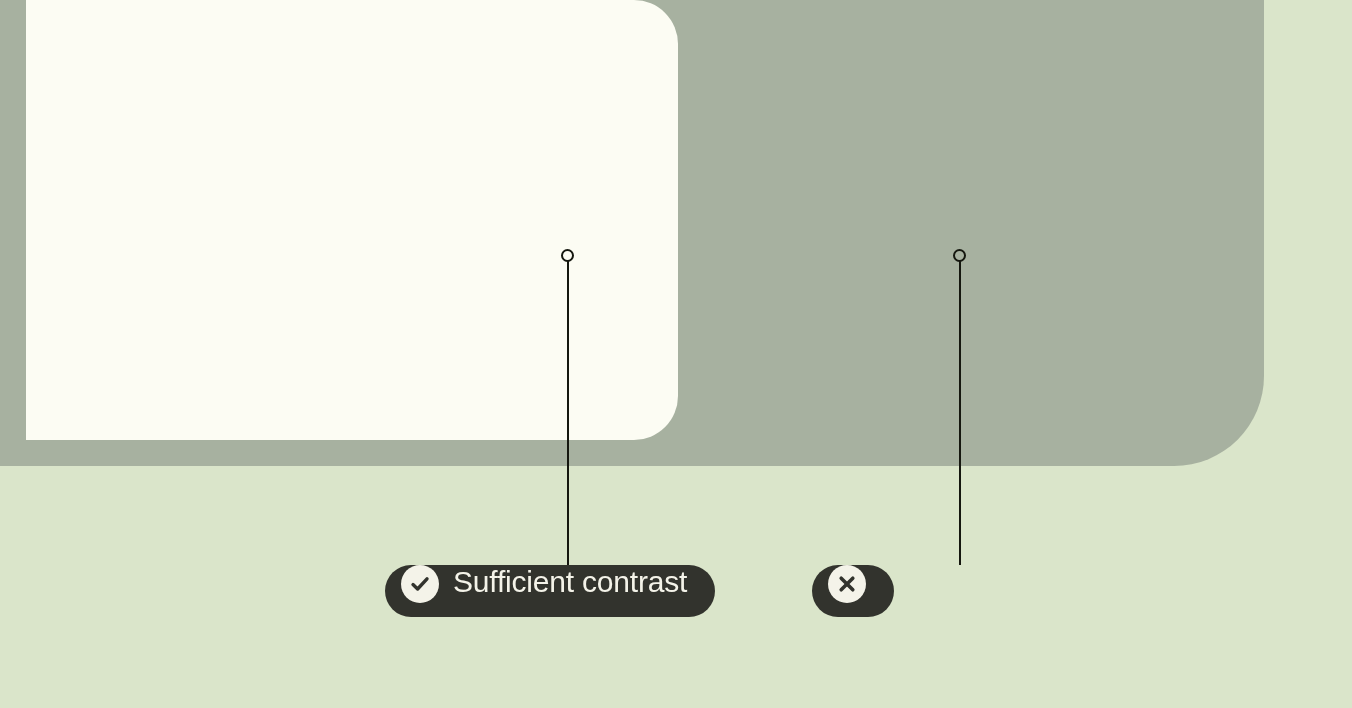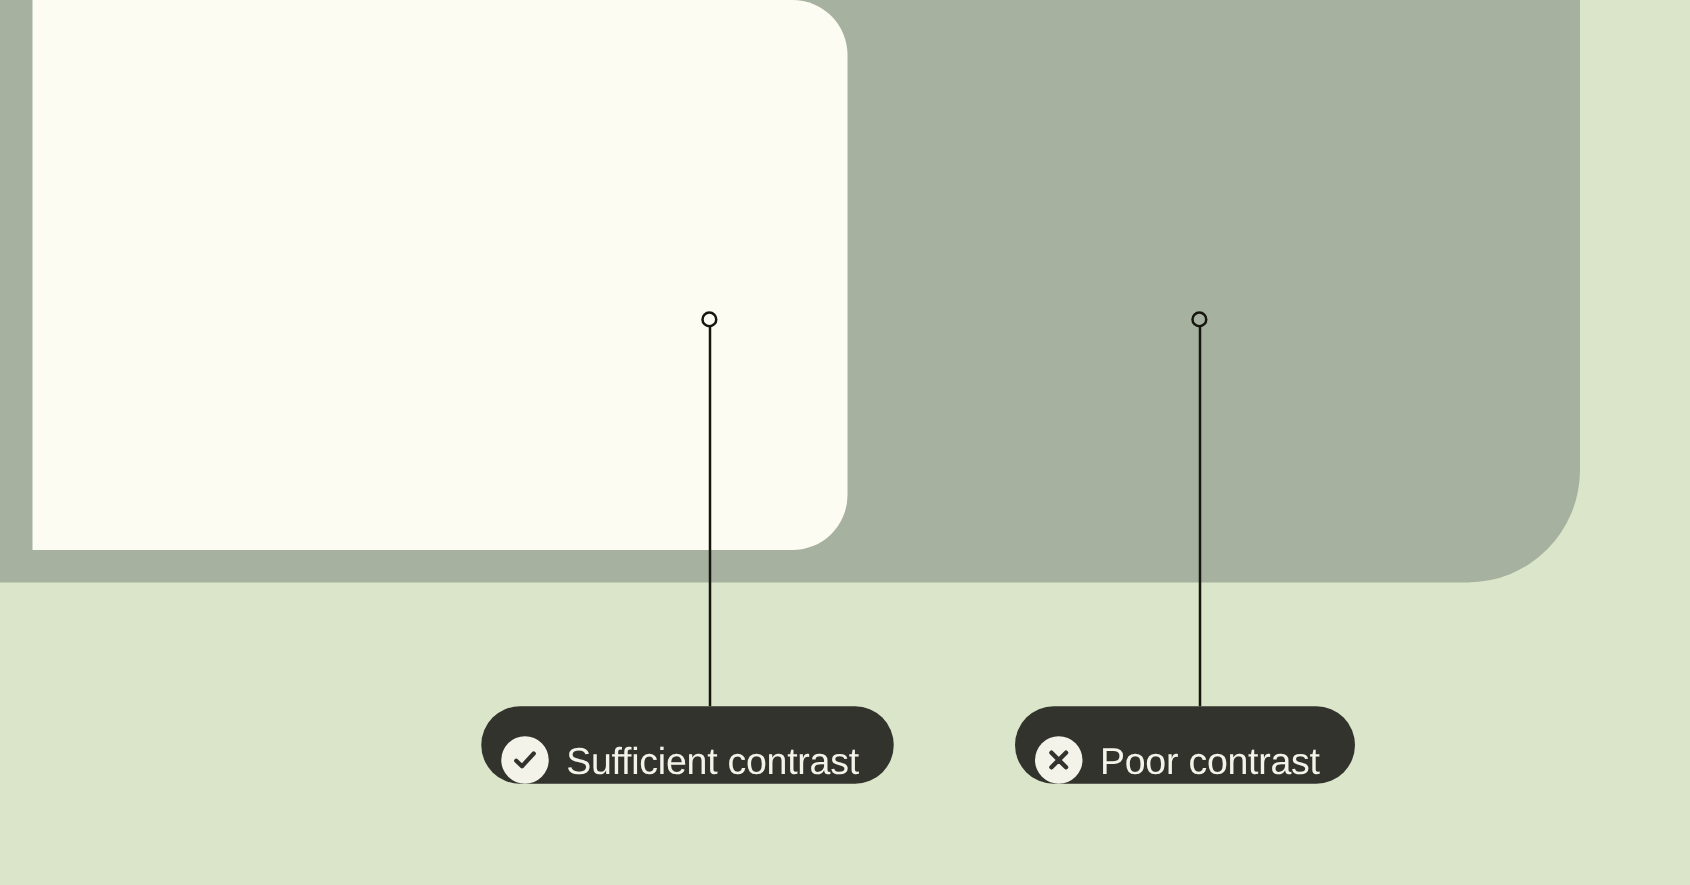--- a/index.html
+++ b/index.html
@@ -67,23 +67,23 @@
     box-sizing: border-box;
   }
   .callout-line {
     position: absolute;
     width: 2px;
     background: #15170f;
   }
   .tag {
     position: absolute;
     display: flex;
-    align-items: flex-end;
+    align-items: flex-start;
     gap: 14px;
-    height: 62px;
+    height: 52px;
     padding: 0 28px 0 16px;
     background: #32332d;
     border-radius: 999px;
     box-sizing: border-box;
     cursor: default;
   }
   .tag-label {
     font-size: 30px;
     font-weight: 400;
     color: #f4f3e9;
@@ -156,17 +156,16 @@
 
   <div class="callout">
     <div class="callout-dot" id="dot-ignore"></div>
     <div class="callout-line" id="line-ignore"></div>
     <div class="tag" id="tag-ignore">
       <span class="tag-icon">
         <svg width="24" height="24" viewBox="0 0 24 24" aria-hidden="true">
           <path d="M6.2 6.2 L17.8 17.8 M17.8 6.2 L6.2 17.8" fill="none" stroke="#32332D" stroke-width="3.6" stroke-linecap="round"></path>
         </svg>
       </span>
-      <span class="tag-label">Poor contrast</span>
     </div>
   </div>
 
 </div>
 
 </body></html>

